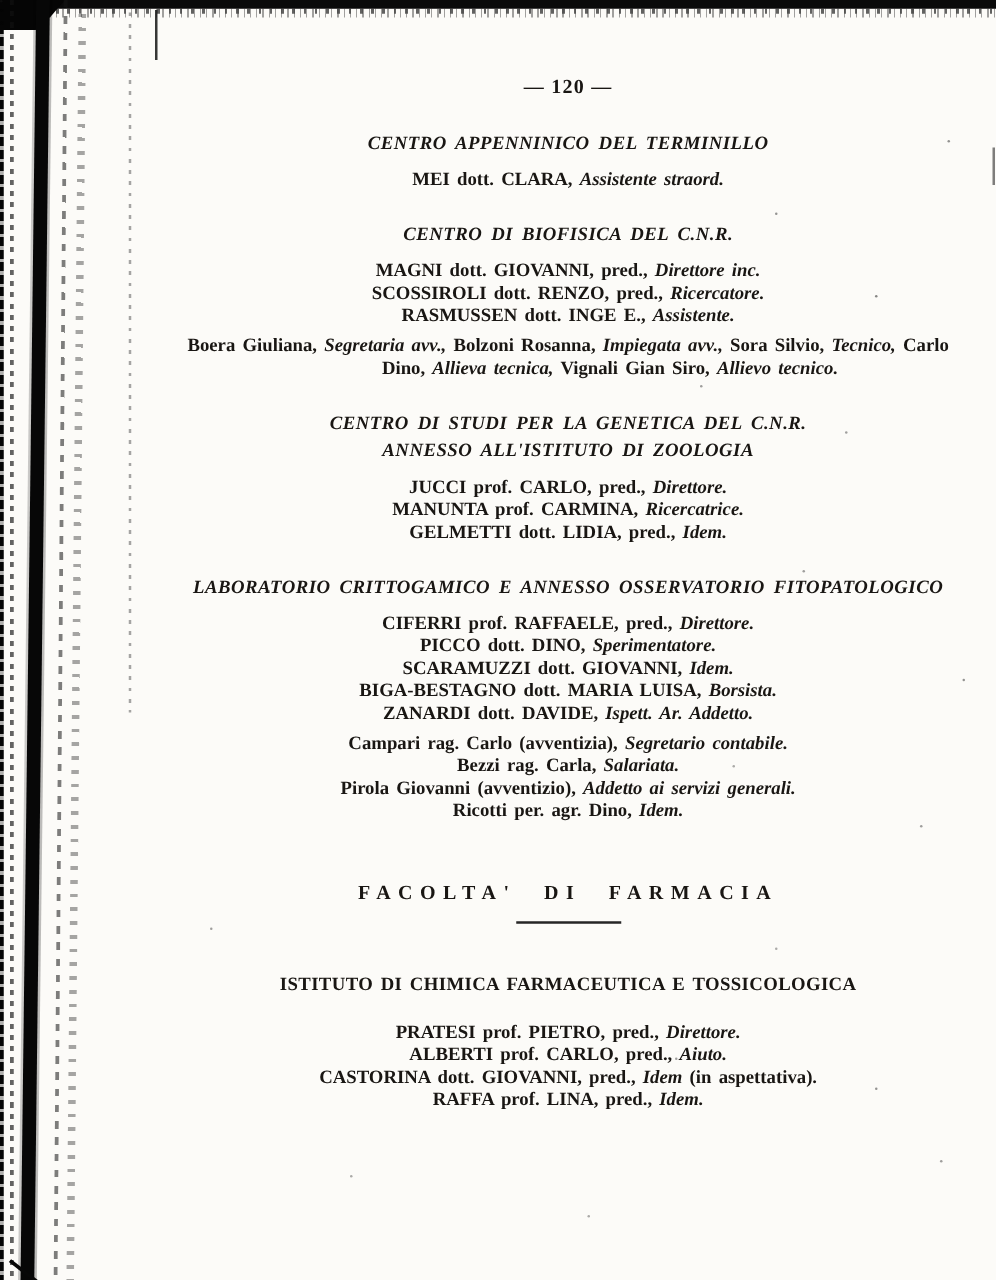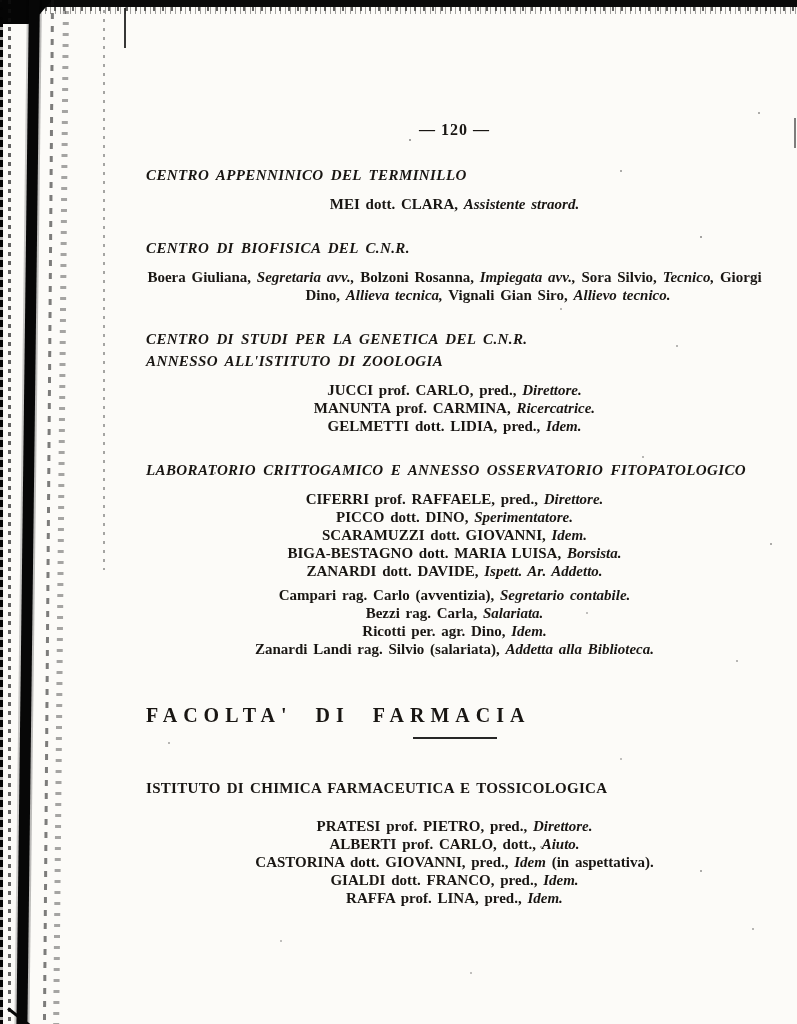--- a/index.html
+++ b/index.html
@@ -51,27 +51,27 @@
       214px 472px 0 rgba(20,20,20,.45), 642px 456px 0 rgba(20,20,20,.4),
       770px 543px 0 rgba(20,20,20,.45), 586px 612px 0 rgba(20,20,20,.35),
       736px 660px 0 rgba(20,20,20,.4), 168px 742px 0 rgba(20,20,20,.4),
       620px 758px 0 rgba(20,20,20,.35), 700px 870px 0 rgba(20,20,20,.45),
       540px 846px 0 rgba(20,20,20,.4), 470px 972px 0 rgba(20,20,20,.35),
       280px 940px 0 rgba(20,20,20,.35), 752px 928px 0 rgba(20,20,20,.4);
   }
   
   .doc{
     position:absolute;top:0;left:0;width:797px;box-sizing:border-box;
-    padding:120px 34px 0 146px;
+    padding:60px 34px 0 146px;
     color:#191613;font-size:15px;line-height:18px;font-weight:bold;
   }
   .pagenum{text-align:center;letter-spacing:1px;font-size:16px;line-height:20px;margin-bottom:16px;}
-  .heading{text-align:left;}
+  .heading{text-align:center;}
   .h-centered-italic{font-style:italic;margin:24px 0 9px;letter-spacing:.4px;word-spacing:3px;line-height:22px;}
-  .h-letterspaced{margin:48px 0 0;font-size:20px;letter-spacing:6px;word-spacing:12px;}
+  .h-letterspaced{margin:48px 0 0;font-size:16px;letter-spacing:6px;word-spacing:12px;}
   .h-roman-caps{margin:40px 0 20px;letter-spacing:.3px;word-spacing:2px;}
   .divider{width:84px;border:0;border-top:2px solid #262626;margin:13px auto 0;}
   .entries{margin:0;text-align:center;}
   .entries-spaced{margin-top:6px;}
   .entry{margin:0;word-spacing:2px;}
   .entry .it{font-style:italic;}
   .hang{padding-left:67px;text-indent:-67px;max-width:640px;}
 </style>
 </head>
 <body>
@@ -85,22 +85,27 @@
             <div>CENTRO APPENNINICO DEL TERMINILLO</div>
           </div>
           <div class="entries">
             <p class="entry"><span>MEI dott. CLARA, </span><span class="it">Assistente straord.</span></p>
           </div>
         </section>
         <section>
           <div class="heading h-centered-italic">
             <div>CENTRO DI BIOFISICA DEL C.N.R.</div>
           </div>
+          <div class="entries">
+            <p class="entry"><span>MAGNI dott. GIOVANNI, pred., </span><span class="it">Direttore inc.</span></p>
+            <p class="entry"><span>SCOSSIROLI dott. RENZO, pred., </span><span class="it">Ricercatore.</span></p>
+            <p class="entry"><span>RASMUSSEN dott. INGE E., </span><span class="it">Assistente.</span></p>
+          </div>
           <div class="entries entries-spaced">
-            <p class="entry hang"><span>Boera Giuliana, </span><span class="it">Segretaria avv.,</span><span> Bolzoni Rosanna, </span><span class="it">Impiegata avv.,</span><span> Sora Silvio, </span><span class="it">Tecnico,</span><span> Giorgi</span><br><span>Dino, </span><span class="it">Allieva tecnica,</span><span> Vignali Gian Siro, </span><span class="it">Allievo tecnico.</span></p>
+            <p class="entry hang"><span>Boera Giuliana, </span><span class="it">Segretaria avv.,</span><span> Bolzoni Rosanna, </span><span class="it">Impiegata avv.,</span><span> Sora Silvio, </span><span class="it">Tecnico,</span><span> Carlo</span><br><span>Dino, </span><span class="it">Allieva tecnica,</span><span> Vignali Gian Siro, </span><span class="it">Allievo tecnico.</span></p>
           </div>
         </section>
         <section>
           <div class="heading h-centered-italic">
             <div>CENTRO DI STUDI PER LA GENETICA DEL C.N.R.</div>
             <div>ANNESSO ALL'ISTITUTO DI ZOOLOGIA</div>
           </div>
           <div class="entries">
             <p class="entry"><span>JUCCI prof. CARLO, pred., </span><span class="it">Direttore.</span></p>
             <p class="entry"><span>MANUNTA prof. CARMINA, </span><span class="it">Ricercatrice.</span></p>
@@ -114,39 +119,38 @@
           <div class="entries">
             <p class="entry"><span>CIFERRI prof. RAFFAELE, pred., </span><span class="it">Direttore.</span></p>
             <p class="entry"><span>PICCO dott. DINO, </span><span class="it">Sperimentatore.</span></p>
             <p class="entry"><span>SCARAMUZZI dott. GIOVANNI, </span><span class="it">Idem.</span></p>
             <p class="entry"><span>BIGA-BESTAGNO dott. MARIA LUISA, </span><span class="it">Borsista.</span></p>
             <p class="entry"><span>ZANARDI dott. DAVIDE, </span><span class="it">Ispett. Ar. Addetto.</span></p>
           </div>
           <div class="entries entries-spaced">
             <p class="entry"><span>Campari rag. Carlo (avventizia), </span><span class="it">Segretario contabile.</span></p>
             <p class="entry"><span>Bezzi rag. Carla, </span><span class="it">Salariata.</span></p>
+            <p class="entry"><span>Pirola Giovanni (avventizio), </span><span class="it">Addetto ai servizi generali.</span></p>
             <p class="entry"><span>Ricotti per. agr. Dino, </span><span class="it">Idem.</span></p>
-            <p class="entry"><span>Zanardi Landi rag. Silvio (salariata), </span><span class="it">Addetta alla Biblioteca.</span></p>
           </div>
         </section>
         <section>
           <div class="heading h-letterspaced">
             <div>FACOLTA' DI FARMACIA</div>
           </div>
           <hr class="divider">
         </section>
         <section>
           <div class="heading h-roman-caps">
             <div>ISTITUTO DI CHIMICA FARMACEUTICA E TOSSICOLOGICA</div>
           </div>
           <div class="entries">
             <p class="entry"><span>PRATESI prof. PIETRO, pred., </span><span class="it">Direttore.</span></p>
-            <p class="entry"><span>ALBERTI prof. CARLO, dott., </span><span class="it">Aiuto.</span></p>
+            <p class="entry"><span>ALBERTI prof. CARLO, pred., </span><span class="it">Aiuto.</span></p>
             <p class="entry"><span>CASTORINA dott. GIOVANNI, pred., </span><span class="it">Idem</span><span> (in aspettativa).</span></p>
-            <p class="entry"><span>GIALDI dott. FRANCO, pred., </span><span class="it">Idem.</span></p>
             <p class="entry"><span>RAFFA prof. LINA, pred., </span><span class="it">Idem.</span></p>
           </div>
         </section>
       </div>
   </div>
 
   <div class="edge-top"></div>
   <div class="edge-top-noise"></div>
   <div class="corner-tl"></div>
   <div class="edge-left-line"></div>

